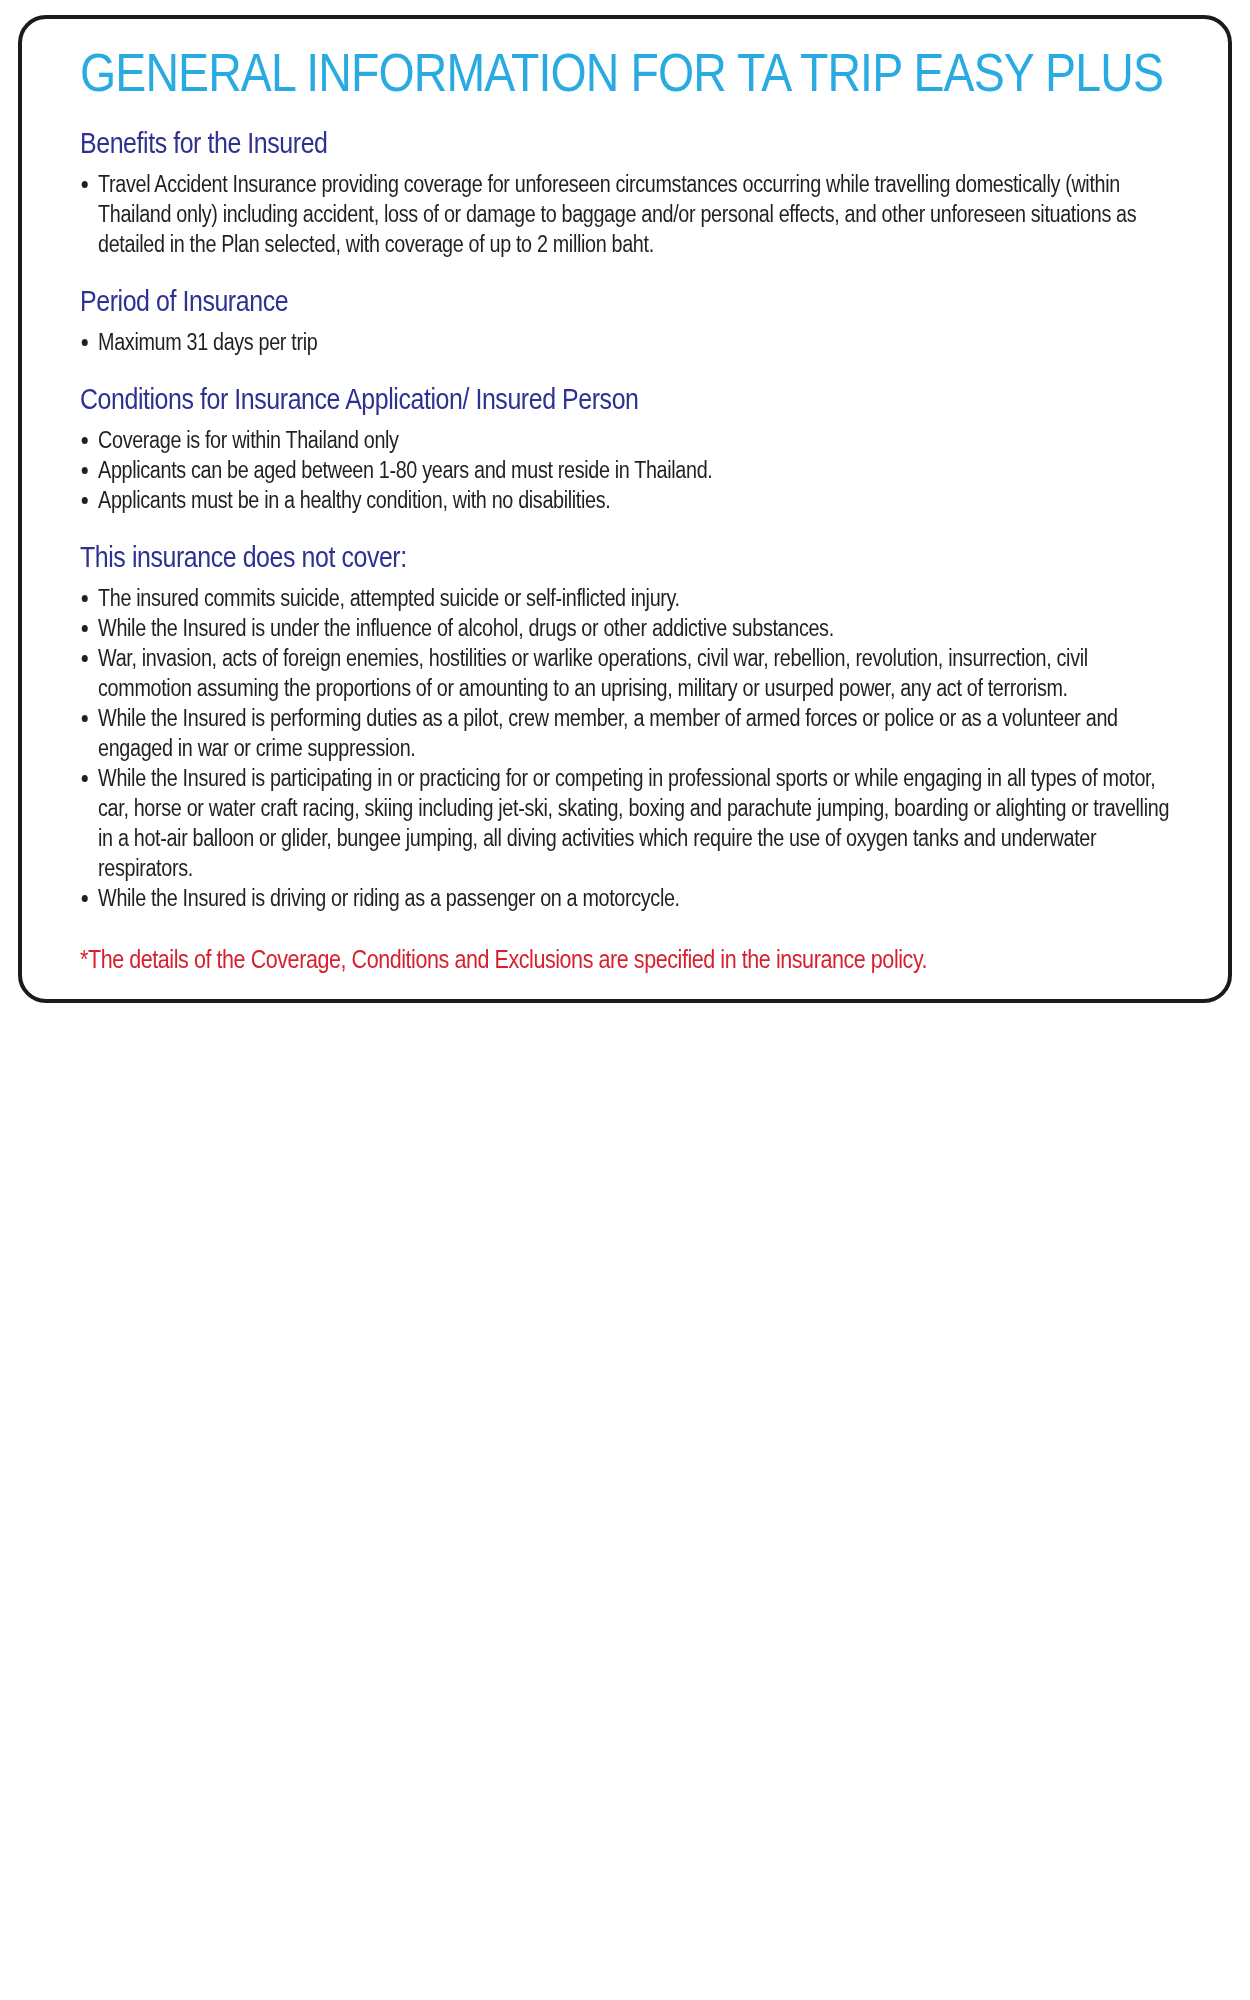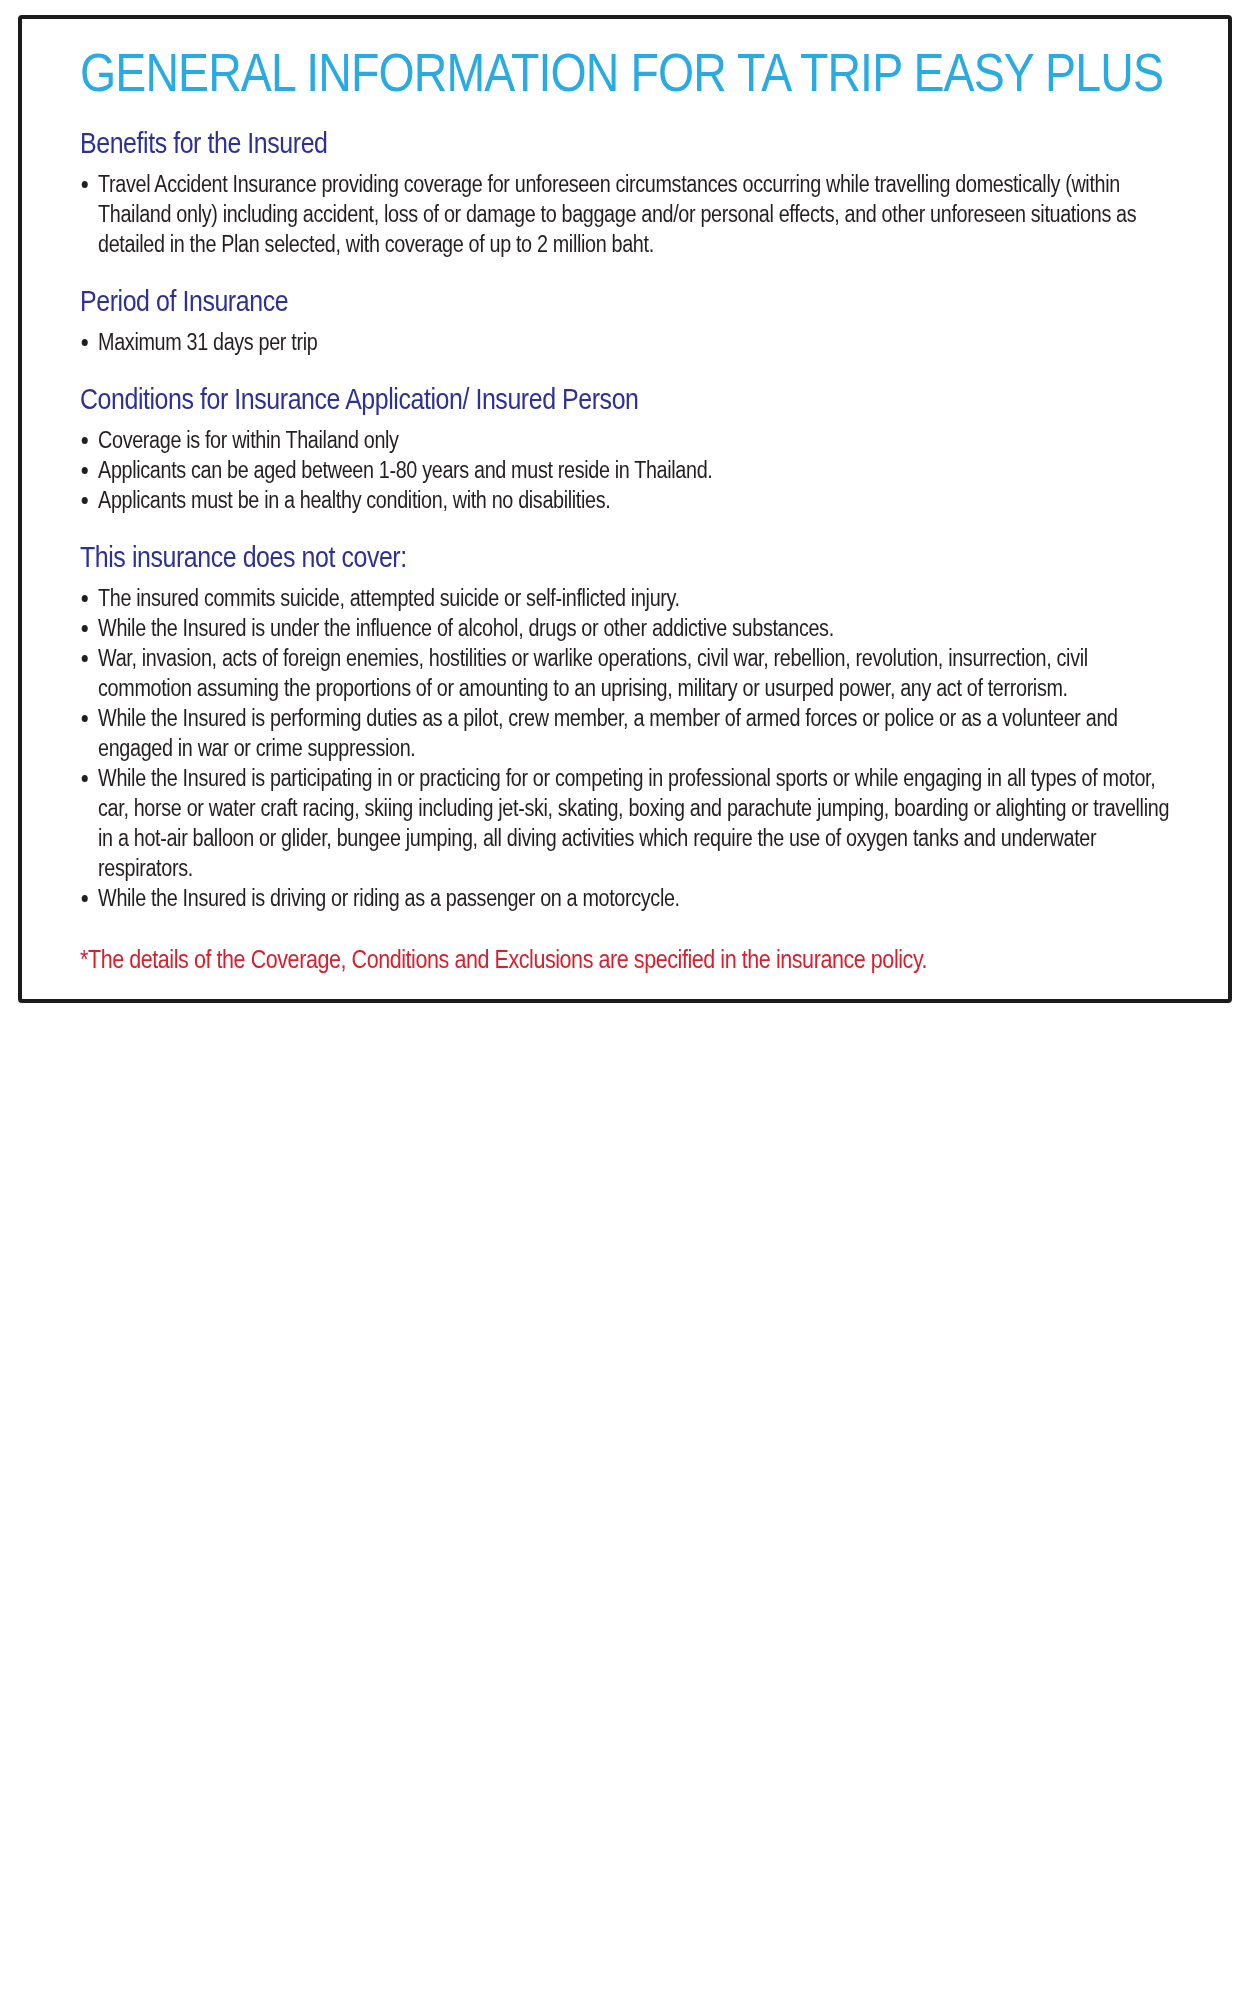--- a/index.html
+++ b/index.html
@@ -16,21 +16,21 @@
     overflow: hidden;
   }
   .info-card {
     position: absolute;
     left: 18px;
     top: 15px;
     width: 1214px;
     height: 988px;
     box-sizing: border-box;
     border: 4px solid #1b1b1b;
-    border-radius: 4px;
+    border-radius: 28px;
     background: #ffffff;
   }
   .content {
     padding: 24px 0 0 58px;
   }
   
   .squeeze {
     width: 1280px;
     transform: scaleX(0.86);
     transform-origin: left top;

